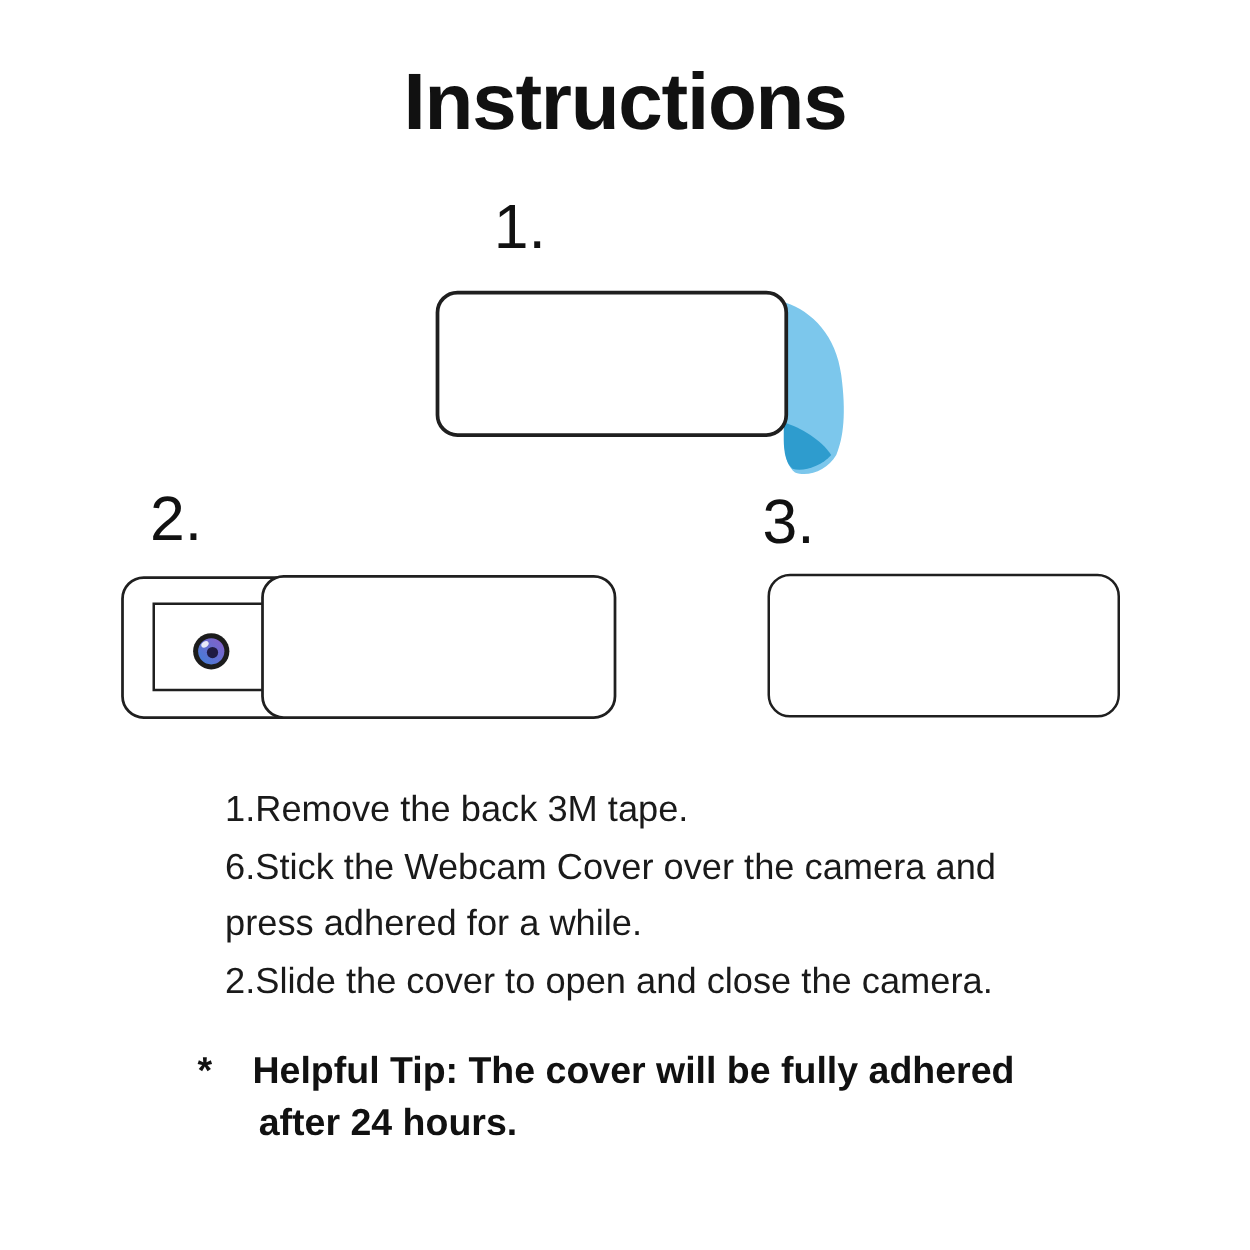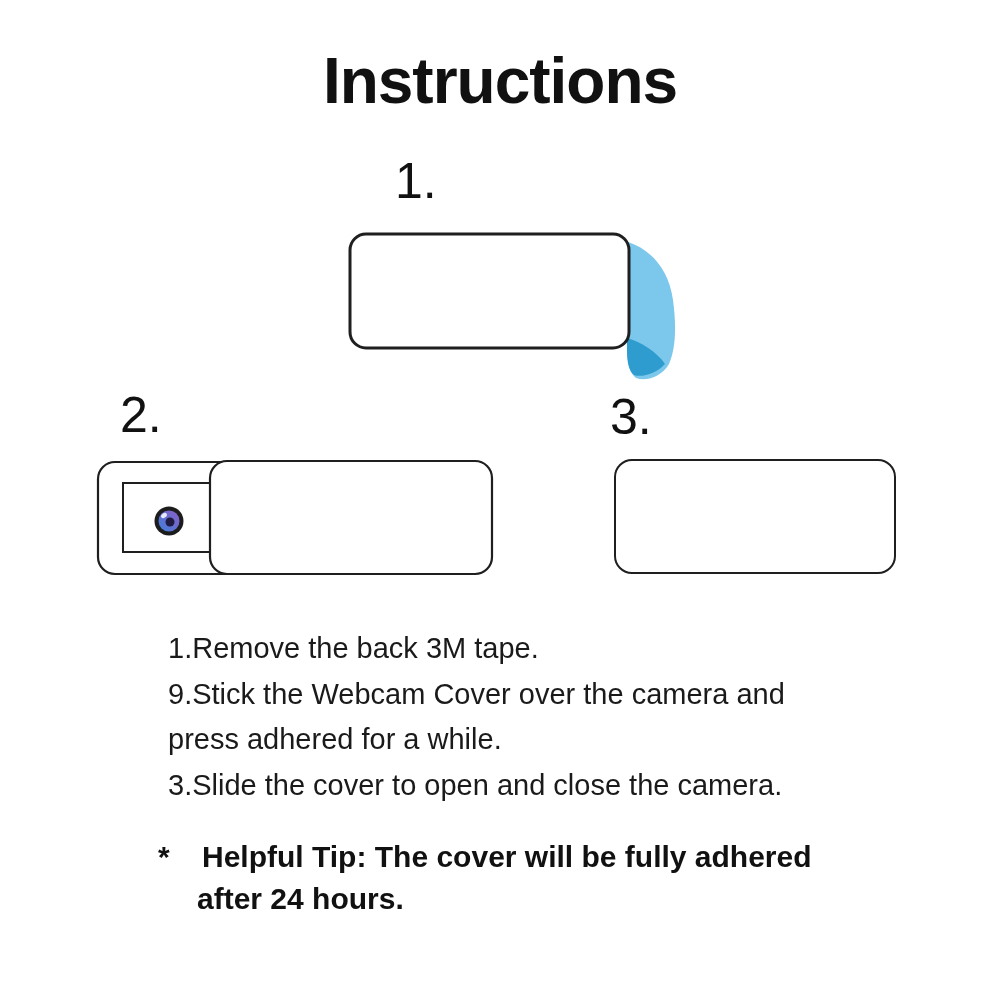--- a/index.html
+++ b/index.html
@@ -36,21 +36,21 @@
   }
   .step-num.n1 { left: 395px; top: 154px; }
   .step-num.n2 { left: 120px; top: 388px; }
   .step-num.n3 { left: 610px; top: 390px; }
   .illus { position: absolute; }
   .illus.s1 { left: 335px; top: 222px; }
   .illus.s2 { left: 90px;  top: 452px; }
   .illus.s3 { left: 605px; top: 450px; }
   .instructions {
     position: absolute;
-    left: 168px;
+    left: 180px;
     top: 626px;
     font-size: 29px;
     line-height: 45.5px;
     font-weight: 400;
     color: #1a1a1a;
     white-space: nowrap;
   }
   .tip {
     position: absolute;
     left: 158px;
@@ -60,21 +60,21 @@
     font-weight: 700;
     color: #111111;
     white-space: nowrap;
   }
   .tip .marker {
     position: absolute;
     left: 0;
     top: 0;
   }
   .tip .tip-line-1 { margin-left: 44px; }
-  .tip .tip-line-2 { margin-left: 39px; }
+  .tip .tip-line-2 { margin-left: 49px; }
 </style>
 </head>
 <body>
 
 <div class="sheet">
 
   <div class="page-title">Instructions</div>
 
   <div class="step-num n1">1.</div>
   <div class="step-num n2">2.</div>
@@ -103,23 +103,23 @@
     </g>
     <rect x="120" y="9" width="282" height="113" rx="17" fill="#ffffff" stroke="#1f1f1f" stroke-width="2.2"></rect>
   </svg>
 
   <svg class="illus s3" width="300" height="132" viewBox="0 0 300 132">
     <rect x="10" y="10" width="280" height="113" rx="17" fill="#ffffff" stroke="#1f1f1f" stroke-width="2"></rect>
   </svg>
 
   <div class="instructions">
     <div>1.Remove the back 3M tape.</div>
-    <div>9.Stick the Webcam Cover over the camera and</div>
+    <div>6.Stick the Webcam Cover over the camera and</div>
     <div>press adhered for a while.</div>
-    <div>3.Slide the cover to open and close the camera.</div>
+    <div>2.Slide the cover to open and close the camera.</div>
   </div>
 
   <div class="tip">
     <span class="marker">*</span>
     <div class="tip-line-1">Helpful Tip: The cover will be fully adhered</div>
     <div class="tip-line-2">after 24 hours.</div>
   </div>
 
 </div>
 

